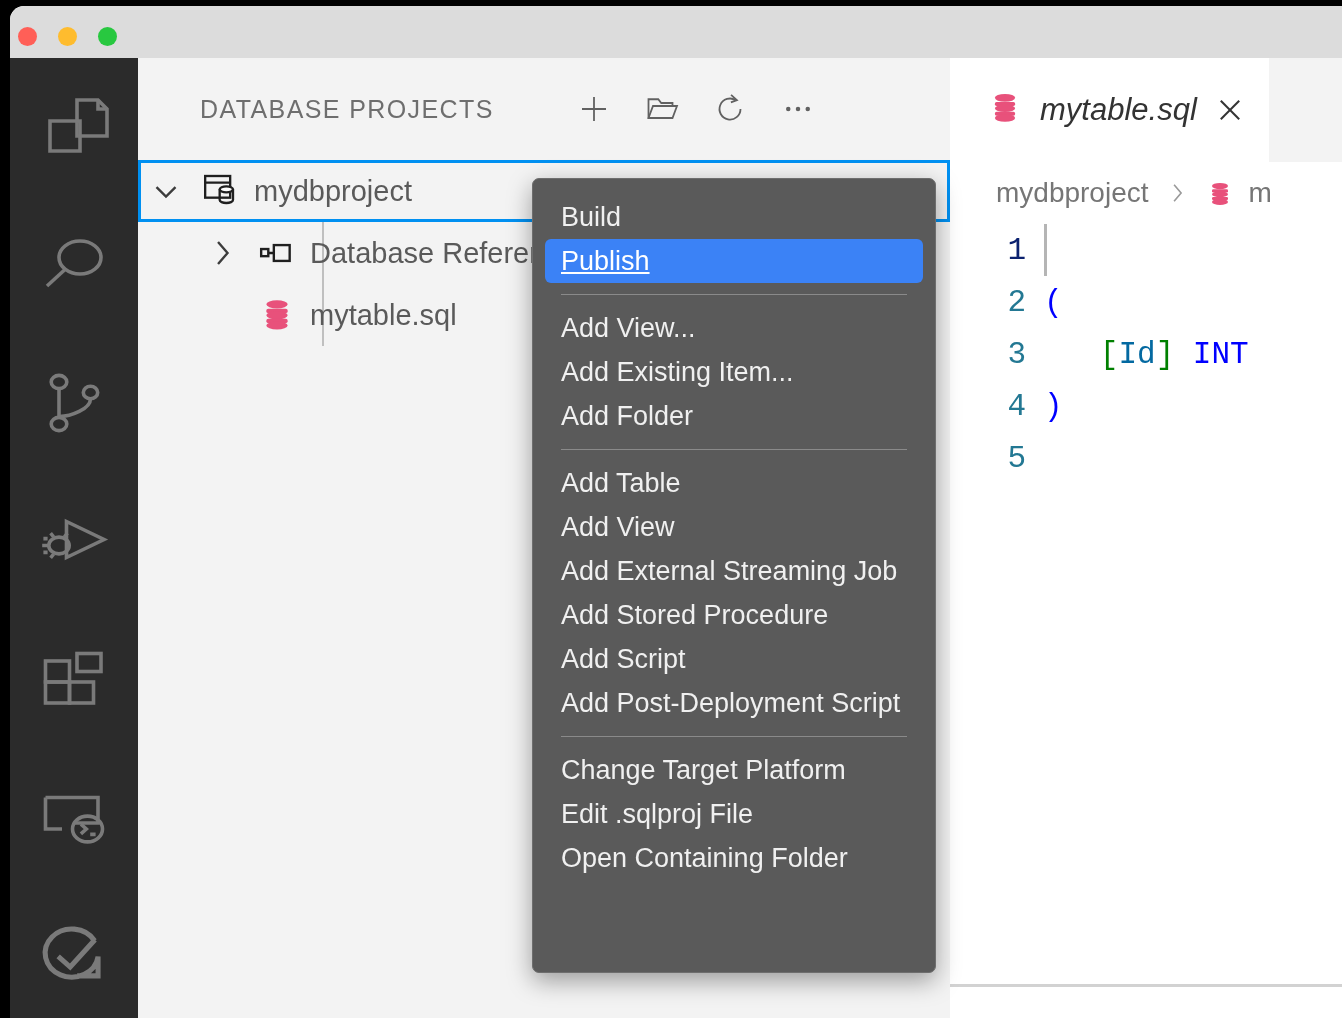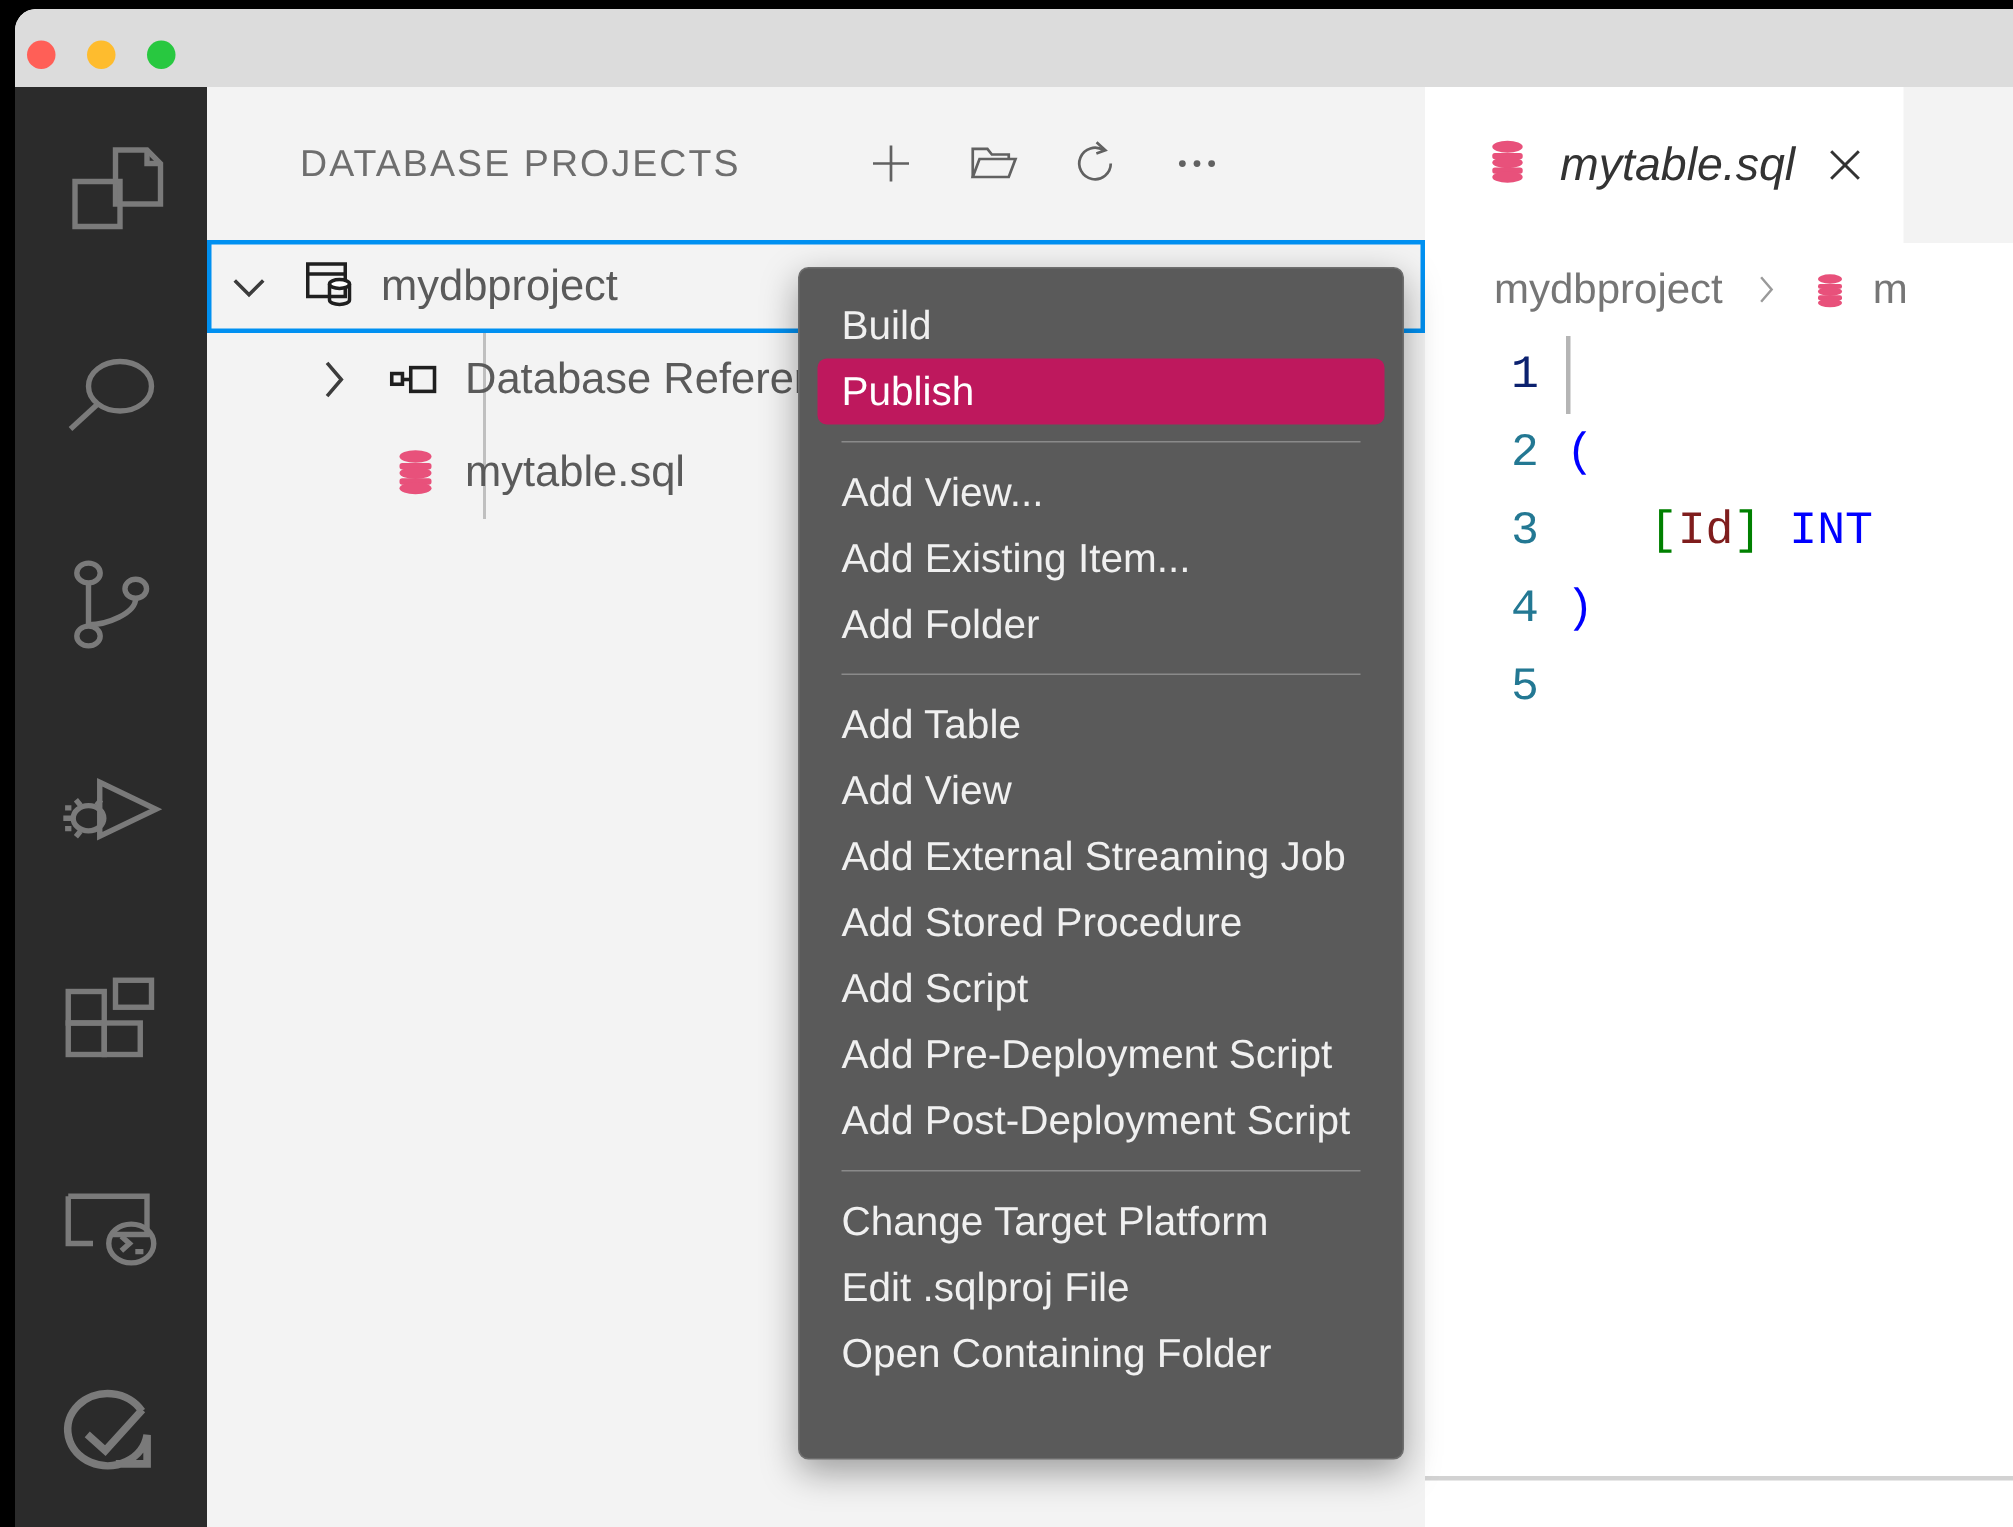--- a/index.html
+++ b/index.html
@@ -104,25 +104,26 @@
   }
   .mi {
     height: 44px;
     display: flex; align-items: center;
     padding-left: 28px;
     color: #f0f0f0;
     font-size: 27px;
     white-space: nowrap;
   }
   .mi.active {
-    background: #be185d;
+    background: #3b82f6;
     color: #ffffff;
     margin: 0 12px 0 12px;
     border-radius: 6px;
     padding-left: 16px;
+    text-decoration: underline;
   }
   .msep {
     height: 1px; background: #8a8a8a;
     margin: 11px 28px 11px 28px;
   }
 
   
   .editor {
     position: absolute; left: 940px; top: 52px;
     width: 392px; height: 960px;
@@ -166,21 +167,21 @@
     color: #237893;
   }
   .cline.cur .gutter { color: #0b216f; }
   .ctext { position: relative; padding-left: 0; white-space: pre; }
   .cline.cur .ctext {
     background: #ececec;
     box-shadow: inset 0 0 0 1px #ececec;
   }
   .kw { color: #0000ff; }
   .id-br { color: #008000; }
-  .plain { color: #7f1d1d; }
+  .plain { color: #0369a1; }
   .cguide {
     position: absolute; left: 94px; top: 0;
     width: 3px; height: 52px; background: #b5b5b5;
   }
   .editor-divider {
     position: absolute; left: 0; bottom: 31px;
     width: 392px; height: 3px; background: #d2d2d2;
   }
 </style>
 </head>
@@ -436,21 +437,20 @@
     <div class="msep"></div>
     <div class="mi">Add View...</div>
     <div class="mi">Add Existing Item...</div>
     <div class="mi">Add Folder</div>
     <div class="msep"></div>
     <div class="mi">Add Table</div>
     <div class="mi">Add View</div>
     <div class="mi">Add External Streaming Job</div>
     <div class="mi">Add Stored Procedure</div>
     <div class="mi">Add Script</div>
-    <div class="mi">Add Pre-Deployment Script</div>
     <div class="mi">Add Post-Deployment Script</div>
     <div class="msep"></div>
     <div class="mi">Change Target Platform</div>
     <div class="mi">Edit .sqlproj File</div>
     <div class="mi">Open Containing Folder</div>
   </div>
 
 </div>
 
 </body></html>

